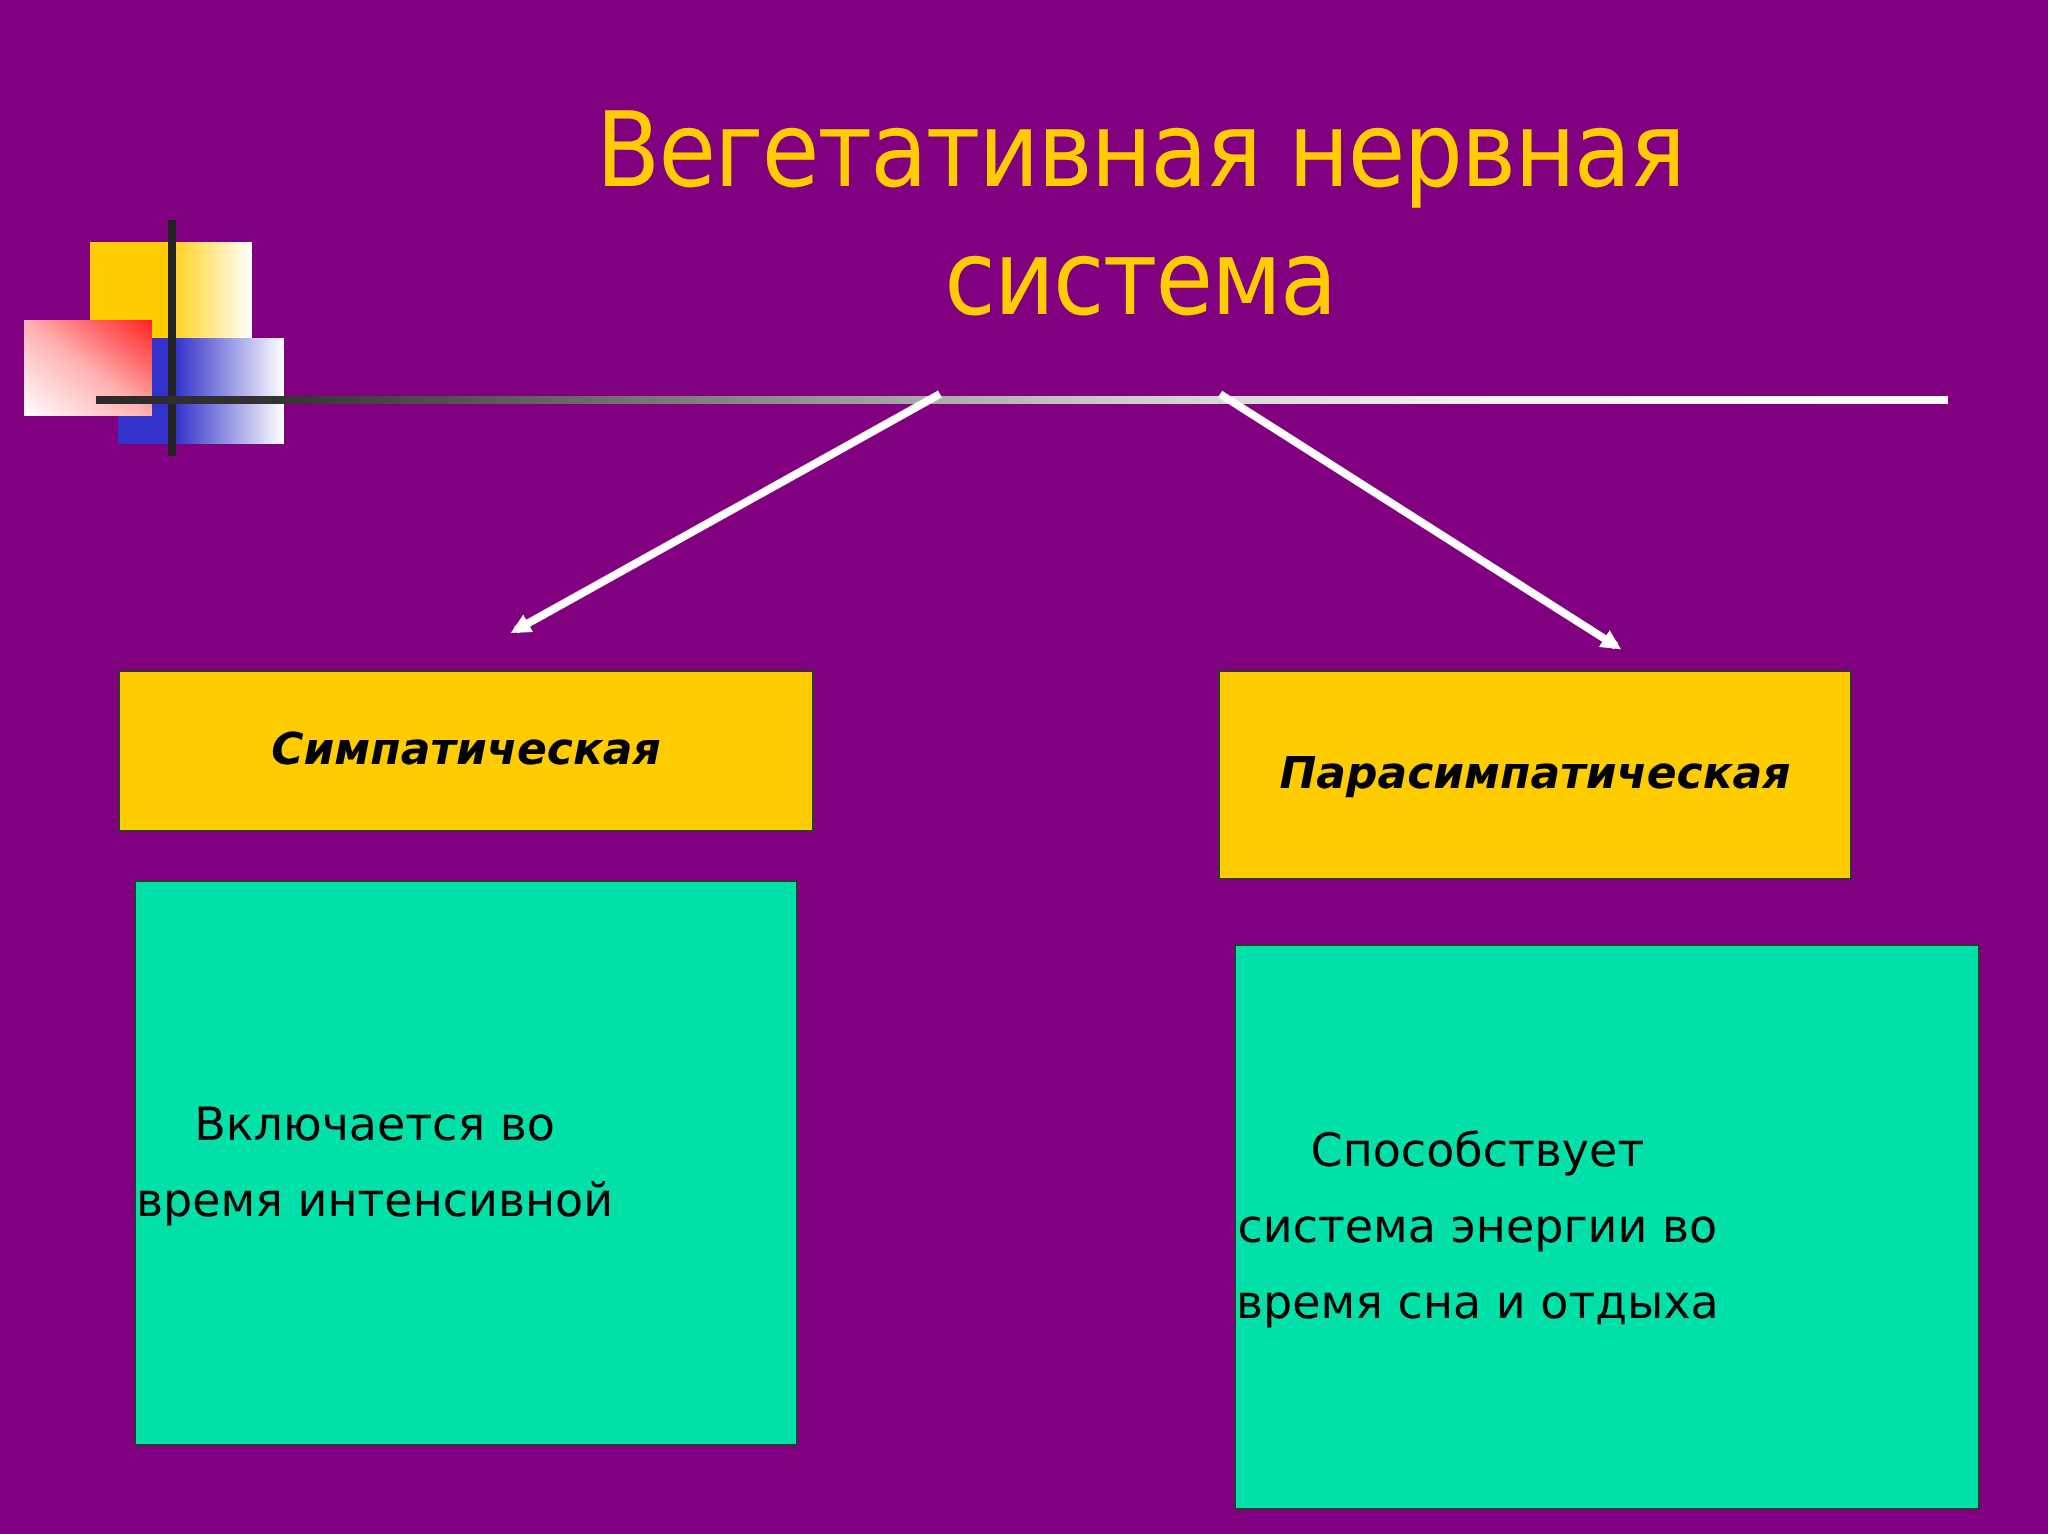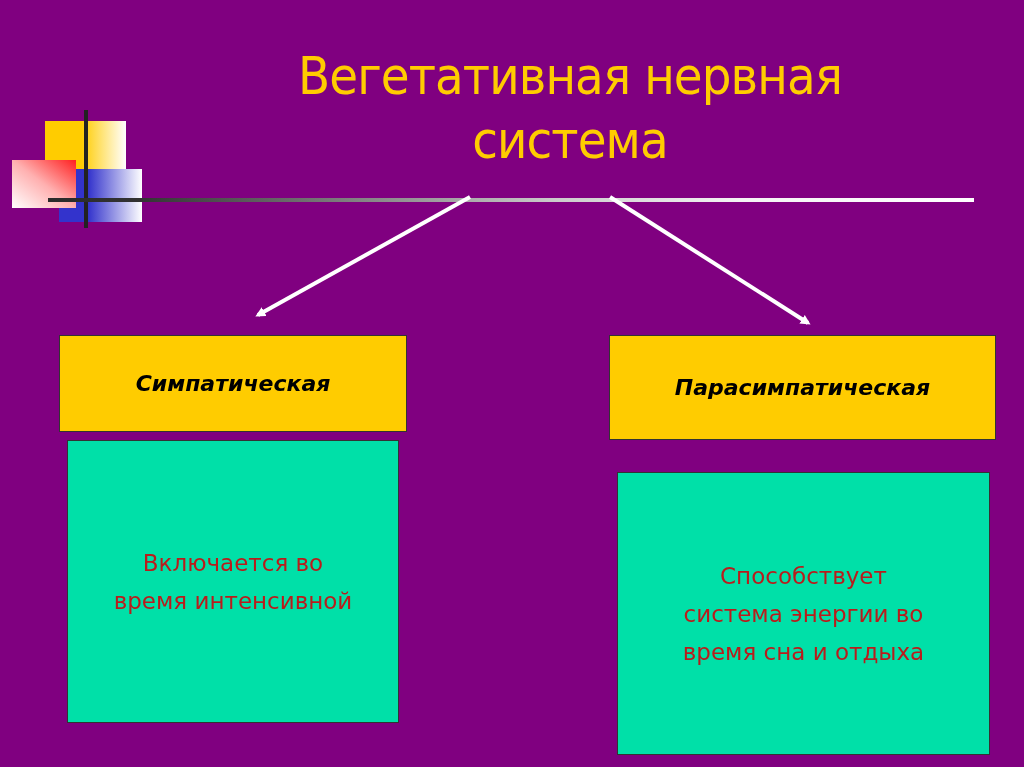--- a/index.html
+++ b/index.html
@@ -35,23 +35,23 @@
   }
   svg.arrows { position:absolute; left:0; top:0; }
   .label-box {
     position:absolute; background:#FFCC00; border:1px solid #333;
     display:flex; align-items:center; justify-content:center;
     font-family:"DejaVu Sans", sans-serif; font-weight:bold; font-style:italic;
     font-size:22px; color:#000; box-sizing:border-box;
   }
   .content-box {
     position:absolute; background:#00E0A8; border:1px solid #333;
-    display:flex; align-items:center; justify-content:center;
+    display:flex; align-items:center; justify-content:flex-start;
     text-align:center; font-family:"DejaVu Sans", sans-serif;
-    font-size:23px; line-height:38px; color:#b91c1c; box-sizing:border-box;
+    font-size:23px; line-height:38px; color:#000000; box-sizing:border-box;
   }
   .content-box p { margin:0; }
 </style>
 </head>
 <body>
 
 <div class="logo">
   <div class="sq-yellow"></div>
   <div class="sq-blue"></div>
   <div class="sq-red"></div>
@@ -68,32 +68,32 @@
 <svg class="arrows" width="1024" height="767">
   <defs>
     <marker id="ah" markerWidth="10" markerHeight="10" refX="7" refY="5" orient="auto" markerUnits="userSpaceOnUse">
       <path d="M0,0 L10,5 L0,10 Z" fill="#ffffff"></path>
     </marker>
   </defs>
   <line x1="470" y1="197" x2="258" y2="315" stroke="#ffffff" stroke-width="4" marker-end="url(#ah)"></line>
   <line x1="610" y1="197" x2="808" y2="323" stroke="#ffffff" stroke-width="4" marker-end="url(#ah)"></line>
 </svg>
 
-<div class="label-box" style="left:59px; top:335px; width:348px; height:97px;">
+<div class="label-box" style="left:59px; top:335px; width:348px; height:81px;">
   <span>Симпатическая</span>
 </div>
 
 <div class="content-box" style="left:67px; top:440px; width:332px; height:283px;">
   <div>
     <p>Включается во</p>
     <p>время интенсивной</p>
   </div>
 </div>
 
-<div class="label-box" style="left:609px; top:335px; width:387px; height:105px;">
+<div class="label-box" style="left:609px; top:335px; width:317px; height:105px;">
   <span>Парасимпатическая</span>
 </div>
 
 <div class="content-box" style="left:617px; top:472px; width:373px; height:283px;">
   <div>
     <p>Способствует</p>
     <p>система энергии во</p>
     <p>время сна и отдыха</p>
   </div>
 </div>

